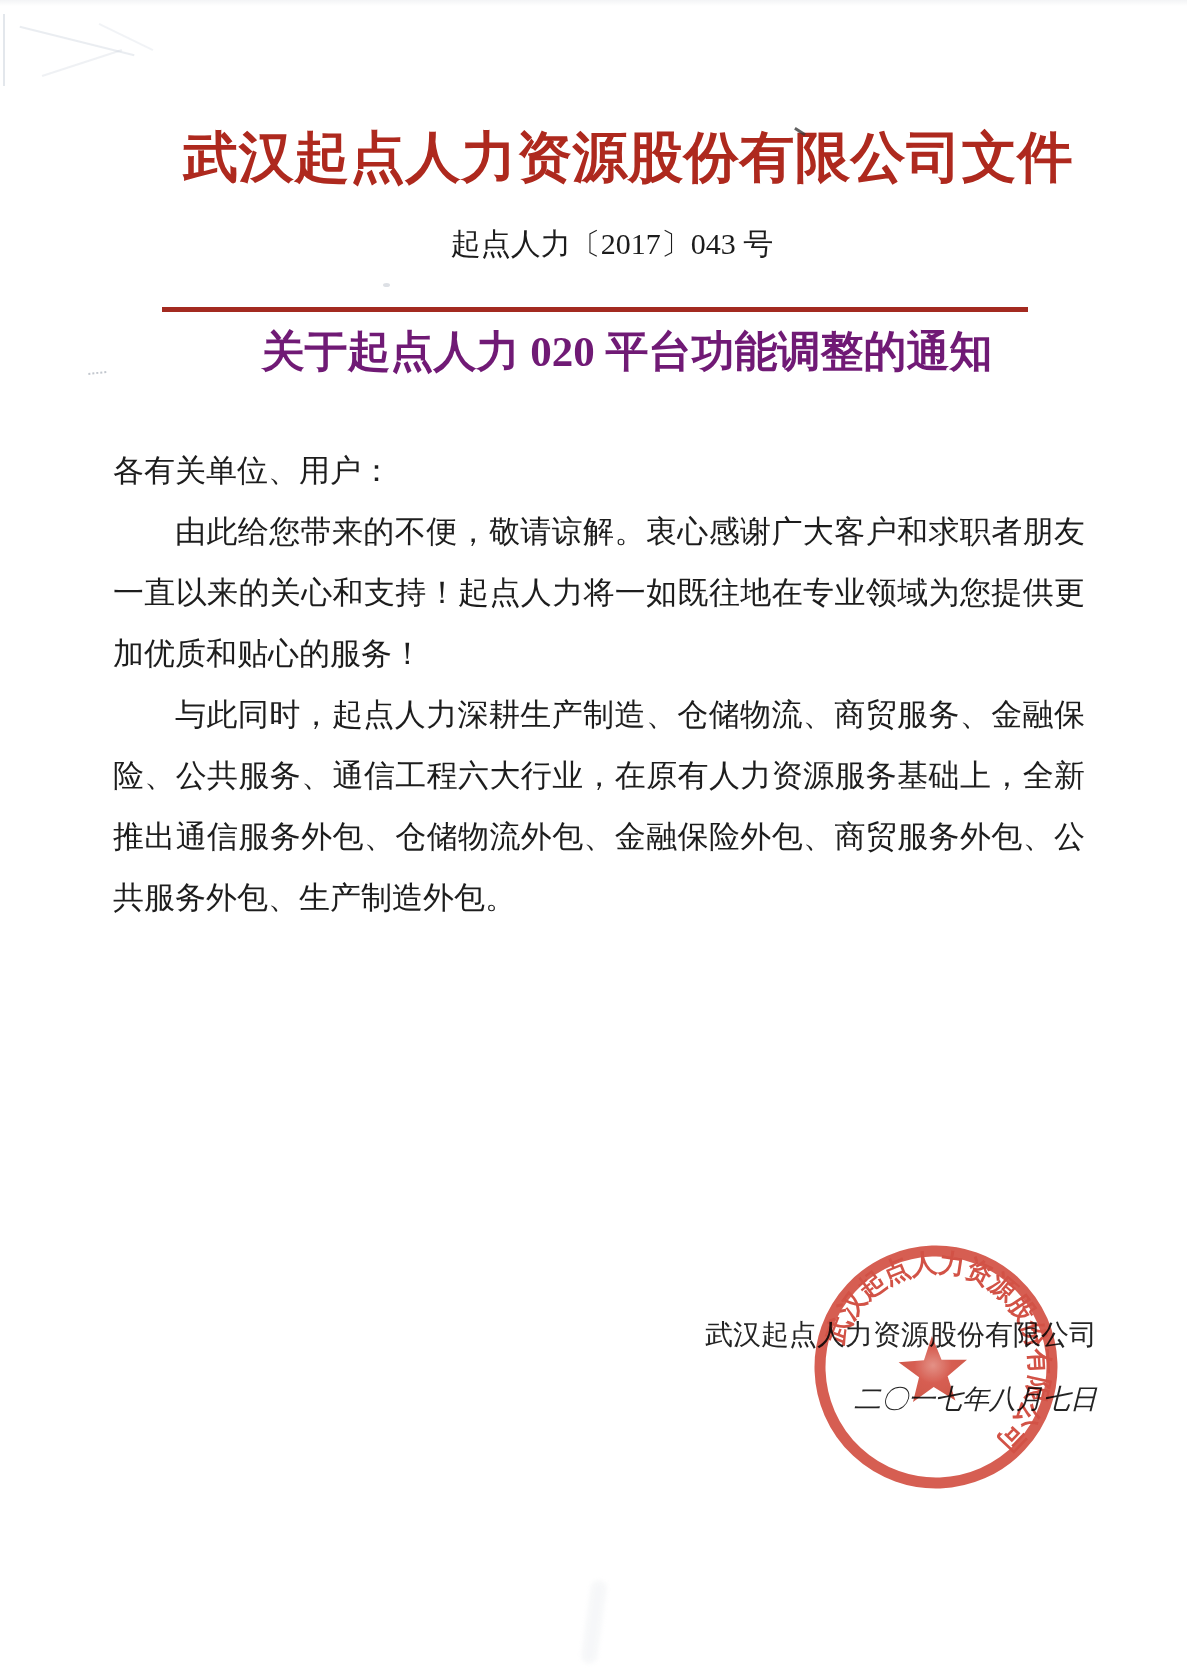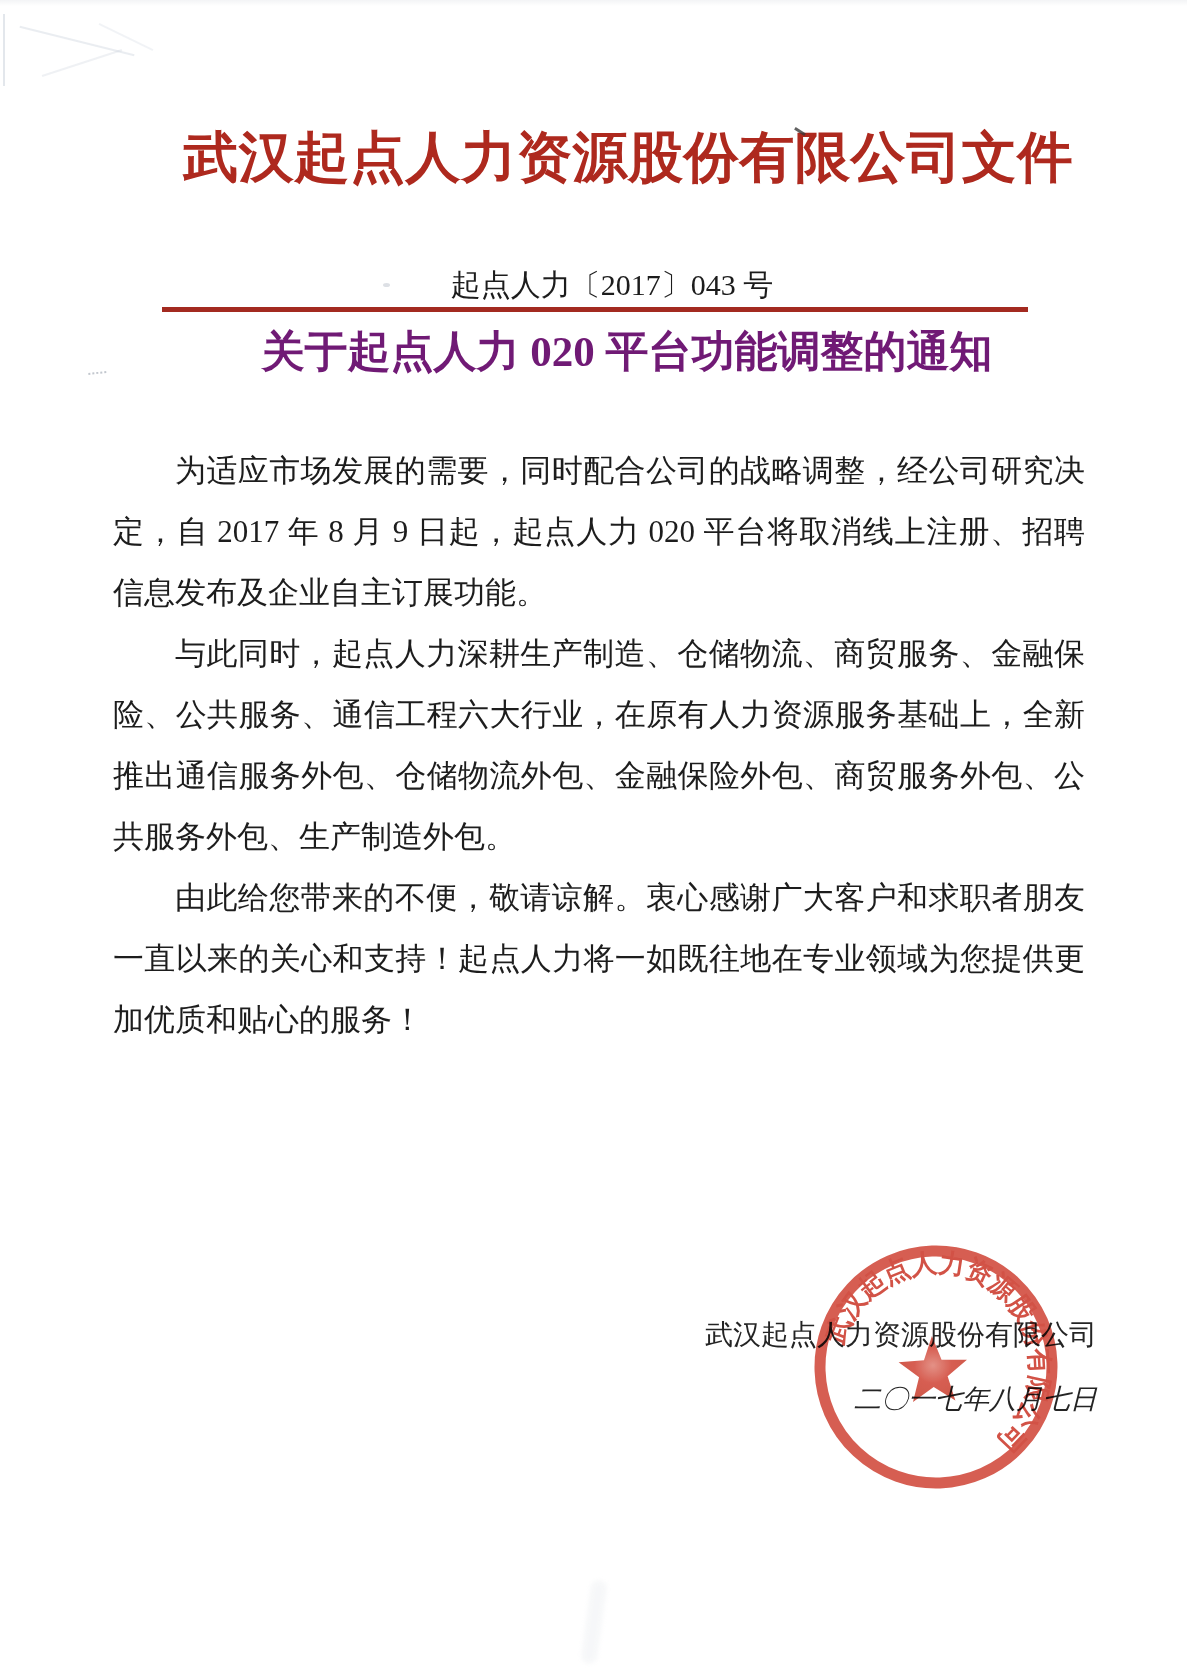--- a/index.html
+++ b/index.html
@@ -25,21 +25,21 @@
     position:absolute;left:183px;top:128px;width:890px;
     font-size:55px;font-weight:bold;line-height:60px;
     color:#ae291e;
     text-align:justify;text-align-last:justify;
     white-space:nowrap;
     letter-spacing:0.5px;
   }
   .doc-number{
     position:absolute;left:312px;top:224px;width:600px;
     font-size:30px;line-height:40px;color:#1c1c1c;
-    text-align:center;white-space:nowrap;margin-top:41px;
+    text-align:center;white-space:nowrap;
   }
   .red-rule{
     position:absolute;left:162px;top:307px;width:866px;height:5px;
     background:#a32a20;
   }
   .notice-title{
     position:absolute;left:227px;top:324px;width:800px;
     font-size:43px;font-weight:bold;line-height:56px;color:#701a75;
     text-align:center;white-space:nowrap;
   }
@@ -104,23 +104,23 @@
   <div class="org-title">武汉起点人力资源股份有限公司文件</div>
   <div class="artifact tick-mark"></div>
 
   <div class="doc-number">起点人力〔2017〕043 号</div>
 
   <div class="red-rule"></div>
 
   <div class="notice-title">关于起点人力 020 平台功能调整的通知</div>
 
   <div class="body-text">
-    <p class="indent">为适应市场发展的需要，同时配合公司的战略调整，经公司研究决定，自 2017 年 8 月 9 日起，起点人力 020 平台将取消线上注册、招聘信息发布及企业自主订展功能。</p>
+    <p>各有关单位、用户：</p>
+    <p class="indent">由此给您带来的不便，敬请谅解。衷心感谢广大客户和求职者朋友一直以来的关心和支持！起点人力将一如既往地在专业领域为您提供更加优质和贴心的服务！</p>
     <p class="indent">与此同时，起点人力深耕生产制造、仓储物流、商贸服务、金融保险、公共服务、通信工程六大行业，在原有人力资源服务基础上，全新推出通信服务外包、仓储物流外包、金融保险外包、商贸服务外包、公共服务外包、生产制造外包。</p>
-    <p class="indent">由此给您带来的不便，敬请谅解。衷心感谢广大客户和求职者朋友一直以来的关心和支持！起点人力将一如既往地在专业领域为您提供更加优质和贴心的服务！</p>
   </div>
 
   <div class="sig-company">武汉起点人力资源股份有限公司</div>
   <div class="sig-date">二〇一七年八月七日</div>
 
   <svg class="stamp" viewBox="0 0 270 270" xmlns="http://www.w3.org/2000/svg">
     <defs>
       <path id="seal-arc" d="M 43.2 110.4 A 95 95 0 1 1 189.5 212.8" fill="none"></path>
       <radialGradient id="starfill" cx="50%" cy="45%" r="60%">
         <stop offset="0%" stop-color="#e08276"></stop>

